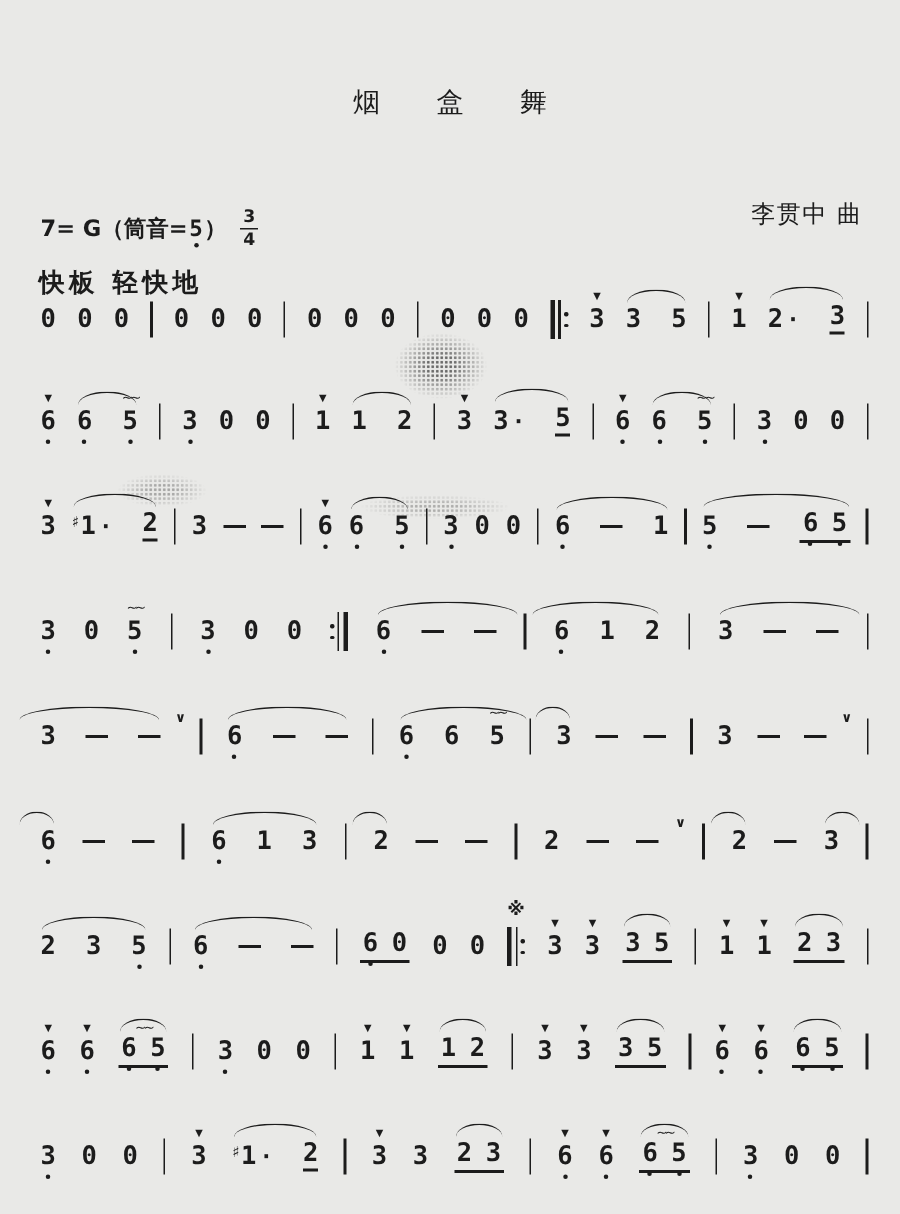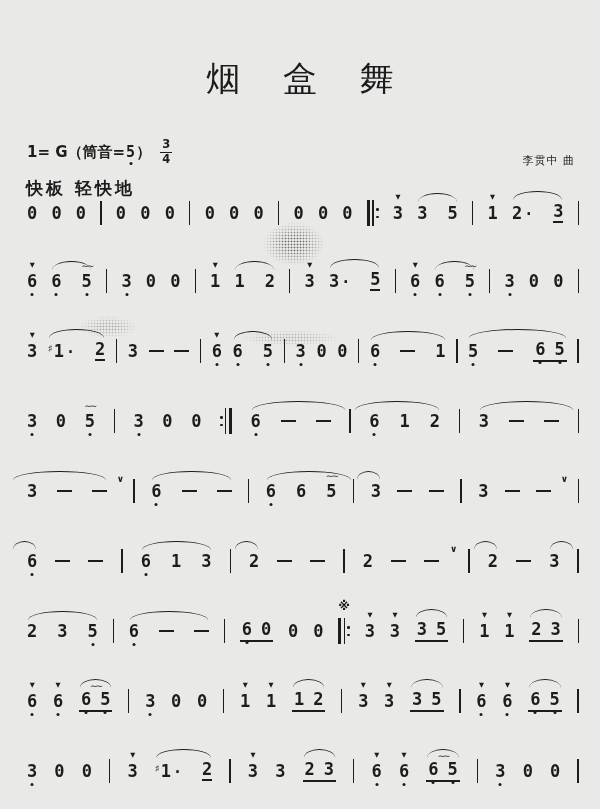--- a/index.html
+++ b/index.html
@@ -6,33 +6,33 @@
   html,body{margin:0;padding:0;}
   body{
     width:600px;height:809px;position:relative;overflow:hidden;
     background:#e9e9e7;
     color:var(--ink);
     font-family:"DejaVu Sans", sans-serif;
   }
   
   .title{
     position:absolute;top:56px;left:0;width:100%;text-align:center;
-    font-size:34px;font-weight:500;letter-spacing:16px;text-indent:16px;
+    font-size:18px;font-weight:500;letter-spacing:16px;text-indent:16px;
   }
   .meta{
     position:absolute;top:140px;left:27px;height:24px;
     display:flex;align-items:center;font-weight:bold;font-size:15px;
   }
   .keynote{position:relative;display:inline-flex;margin:0 1px;}
   .keynote .kd{font-family:"DejaVu Sans Mono",monospace;font-weight:bold;font-size:15px;line-height:1;}
   .keynote .odot{bottom:-5px;}
   .frac{display:inline-flex;flex-direction:column;align-items:center;margin-left:9px;
         font-size:11.5px;line-height:1.15;font-weight:bold;}
   .frac .num{border-bottom:1.6px solid var(--ink);padding:0 2px;}
-  .composer{position:absolute;top:153px;right:25px;font-size:11px;letter-spacing:1px;}
+  .composer{position:absolute;top:133px;right:25px;font-size:16px;letter-spacing:1px;}
   .tempo{position:absolute;top:177px;left:26px;font-size:17px;font-weight:bold;letter-spacing:3px;}
   
   #music{position:absolute;left:0;top:0;width:100%;height:100%;}
   .line{
     position:absolute;left:27px;right:21px;height:40px;
     display:flex;align-items:center;justify-content:space-between;
   }
   .line:nth-of-type(1){top:193px;} .line:nth-of-type(2){top:261px;}
   .line:nth-of-type(3){top:331px;} .line:nth-of-type(4){top:401px;}
   .line:nth-of-type(5){top:471px;} .line:nth-of-type(6){top:541px;}
@@ -77,21 +77,21 @@
   #sm1{left:263px;top:222px;width:62px;height:44px;opacity:.85;}
   #sm2{left:240px;top:330px;width:100px;height:16px;opacity:.4;}
   #sm3{left:78px;top:316px;width:60px;height:22px;opacity:.45;}
 </style>
 </head>
 <body>
 
 <div class="title">烟 盒 舞</div>
 
 <div class="meta">
-  <span>1= G（筒音=</span>
+  <span>7= G（筒音=</span>
     <span class="keynote">
       <span class="kd">5</span>
       <span class="odot"></span>
     </span>
     <span>）</span>
   <span class="frac">
     <span class="num">3</span>
     <span class="den">4</span>
   </span>
 </div>

